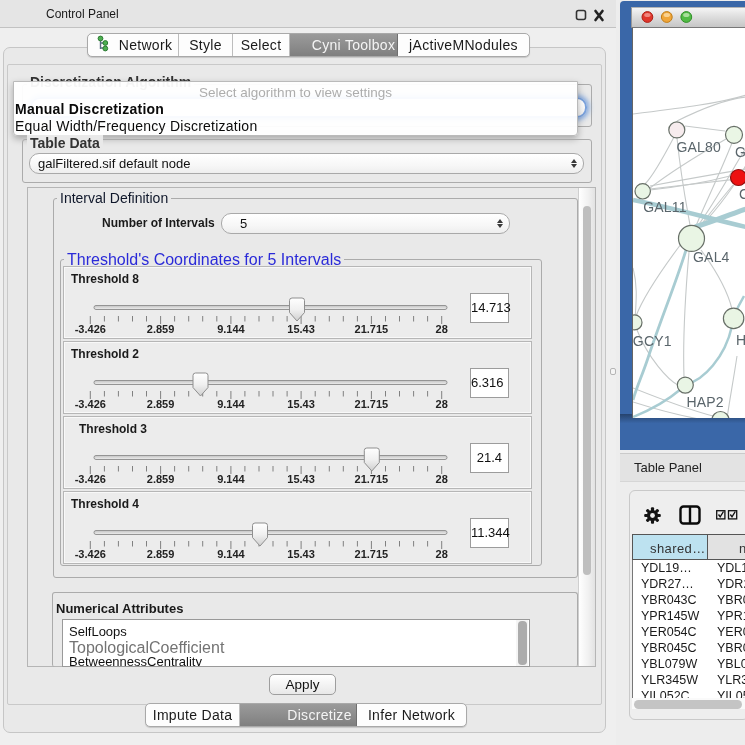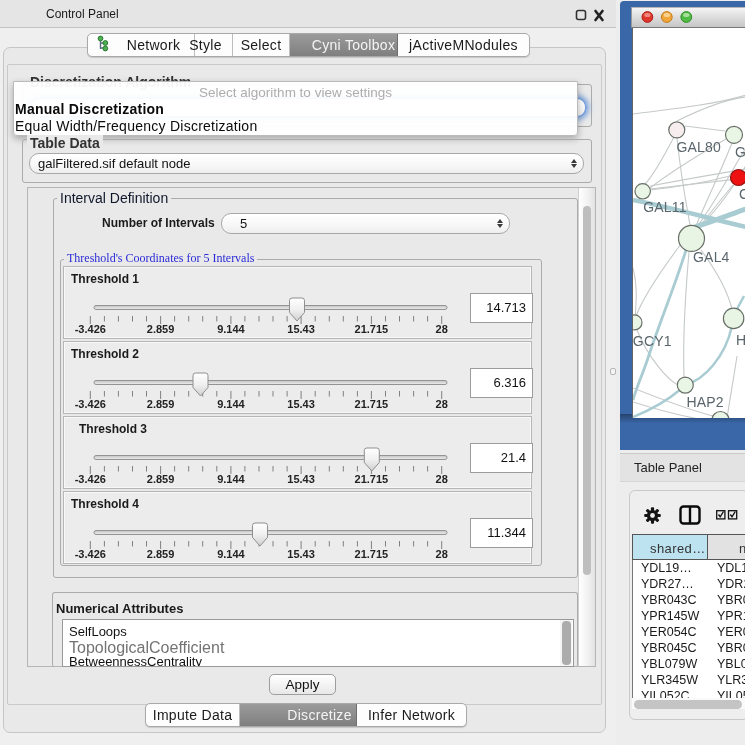--- a/index.html
+++ b/index.html
@@ -4,42 +4,42 @@
 html,body{margin:0;padding:0;}
 #page{position:relative;width:745px;height:745px;background:#EDEDED;font-family:"Liberation Sans",sans-serif;overflow:hidden;}
 .abs{position:absolute;}
 .txt{position:absolute;white-space:nowrap;color:#1a1a1a;}
 .combo{position:absolute;background:linear-gradient(#ffffff,#f7f7f7 60%,#eeeeee);border:1px solid #a9a9a9;border-radius:10px;box-sizing:border-box;}
 .combo .ctxt{position:absolute;left:10px;top:0;font-size:13px;color:#111;}
 .carr{position:absolute;width:0;height:0;border-left:3px solid transparent;border-right:3px solid transparent;}
 .group{position:absolute;border:1px solid #ababab;border-radius:3px;box-sizing:border-box;}
 .gtitle{position:absolute;background:#e9e9e9;padding:0 3px;white-space:nowrap;}
 .tpanel{position:absolute;background:#ececec;border:1px solid #b6b6b6;box-sizing:border-box;box-shadow:inset 0 0 0 1px rgba(255,255,255,0.65);}
-.vbox{position:absolute;width:63px;height:30px;background:#fff;border:1px solid #9c9c9c;box-sizing:border-box;font-size:13px;color:#111;text-align:right;line-height:28px;padding-right:6px;}
+.vbox{position:absolute;width:39px;height:30px;background:#fff;border:1px solid #9c9c9c;box-sizing:border-box;font-size:13px;color:#111;text-align:right;line-height:28px;padding-right:6px;}
 .seg{position:absolute;top:0;height:100%;font-size:14px;letter-spacing:0.3px;color:#1a1a1a;text-align:center;border-right:1px solid #bdbdbd;box-sizing:border-box;}
 .seg.dark{background:linear-gradient(#9b9b9b,#7f7f7f);color:#f4f4f4;border-right:1px solid #6f6f6f;}
 .seg.last{border-right:none;}
 </style></head>
 <body>
 <div id="page">
 
 <div class="abs" style="left:0;top:0;width:616px;height:745px;background:#efefef;"></div>
 <div class="abs" style="left:0;top:0;width:616px;height:28px;background:#e5e5e5;border-bottom:1px solid #c2c2c2;box-sizing:border-box;"></div>
 <div class="txt" style="left:10px;top:7px;font-size:12px;margin-left:36px;">Control Panel</div>
 <svg class="abs" style="left:575px;top:9px;" width="32" height="13" viewBox="0 0 32 13">
  <rect x="1.5" y="1.5" width="9" height="9" rx="2" fill="none" stroke="#333" stroke-width="1.6"></rect>
  <path d="M20.5 2 L27.5 11 M27.5 2 L20.5 11" stroke="#222" stroke-width="2.6" stroke-linecap="round"></path>
 </svg>
 
 <div class="abs" style="left:3px;top:47px;width:603px;height:686px;background:#e9e9e9;border:1px solid #c6c6c6;border-radius:7px;box-sizing:border-box;"></div>
 
 <div class="abs" style="left:7px;top:64px;width:595px;height:641px;background:#e9e9e9;border:1px solid #c9c9c9;border-radius:2px;box-sizing:border-box;"></div>
 
 <div class="abs" style="left:87px;top:33px;width:441px;height:22px;background:#fdfdfd;border:1px solid #a9a9a9;border-radius:5px;overflow:hidden;box-shadow:0 1px 1px rgba(0,0,0,0.15);">
-  <div class="seg" style="left:0;width:107px;line-height:22px;padding-left:25px;box-sizing:border-box;">Network</div>
+  <div class="seg" style="left:0;width:91px;line-height:22px;padding-left:25px;box-sizing:border-box;">Network</div>
   <div class="seg" style="left:91px;width:54px;line-height:22px;">Style</div>
   <div class="seg" style="left:145px;width:57px;line-height:22px;">Select</div>
   <div class="seg dark" style="left:202px;width:108px;line-height:22px;padding-left:20px;">Cyni Toolbox</div>
   <div class="seg last" style="left:310px;width:131px;line-height:22px;">jActiveMNodules</div>
 </div>
 <svg class="abs" style="left:96px;top:35px;" width="13" height="17" viewBox="0 0 13 17">
   <path d="M4.5 3 V14 M4.5 8 H8.5 M4.5 13 H8.5" stroke="#5a6b80" stroke-width="1.4" fill="none"></path>
   <circle cx="4.5" cy="3.5" r="2.4" fill="#4caf50" stroke="#2c7a33" stroke-width="1"></circle>
   <circle cx="9.3" cy="8" r="2.4" fill="#4caf50" stroke="#2c7a33" stroke-width="1"></circle>
   <circle cx="9.3" cy="13.5" r="2.4" fill="#4caf50" stroke="#2c7a33" stroke-width="1"></circle>
@@ -71,37 +71,37 @@
 <div class="gtitle txt" style="left:57px;top:190px;font-size:14px;color:#0f172a;">Interval Definition</div>
 
 <div class="txt" style="left:102px;top:216px;font-size:12px;font-weight:bold;">Number of Intervals</div>
 <div class="combo" style="left:221px;top:213px;width:289px;height:21px;">
   <div class="ctxt" style="left:18px;line-height:20px;">5</div>
   <div class="carr" style="right:6px;top:5px;border-bottom:4.5px solid #3a3a3a;"></div>
   <div class="carr" style="right:6px;bottom:5px;border-top:4.5px solid #3a3a3a;"></div>
 </div>
 
 <div class="group" style="left:60px;top:259px;width:482px;height:307px;"></div>
-<div class="gtitle txt" style="left:64px;top:251px;font-size:12px;color:#2a2ad8;font-family:Liberation Serif, serif;">Threshold's Coordinates for 5 Intervals</div>
+<div class="gtitle txt" style="left:64px;top:251px;font-size:16px;color:#2a2ad8;">Threshold's Coordinates for 5 Intervals</div>
 
 <svg width="0" height="0" style="position:absolute;">
       <defs>
 <linearGradient id="trk" x1="0" y1="0" x2="0" y2="1">
           <stop offset="0" stop-color="#c2c2c2"></stop>
           <stop offset="1" stop-color="#efefef"></stop>
         </linearGradient>
 <linearGradient id="thm" x1="0" y1="0" x2="0" y2="1">
           <stop offset="0" stop-color="#ffffff"></stop>
           <stop offset="0.5" stop-color="#f0f0f0"></stop>
           <stop offset="1" stop-color="#cfcfcf"></stop>
         </linearGradient>
 </defs>
     </svg>
 <div class="tpanel" style="left:63px;top:266px;width:469px;height:73px;"></div>
-<div class="txt" style="left:71px;top:272px;font-size:12px;font-weight:bold;">Threshold 1</div>
+<div class="txt" style="left:71px;top:272px;font-size:12px;font-weight:bold;">Threshold 8</div>
 <svg class="abs" style="left:63px;top:266px;" width="469" height="73" viewBox="0 0 469 73">
       <rect x="31" y="39.5" width="353" height="4" rx="2" fill="url(#trk)" stroke="#949494" stroke-width="1"></rect>
       <path d="M27.3 50 V58 M41.4 50 V55.5 M55.4 50 V55.5 M69.5 50 V55.5 M83.5 50 V55.5 M97.6 50 V58 M111.6 50 V55.5 M125.7 50 V55.5 M139.7 50 V55.5 M153.8 50 V55.5 M167.9 50 V58 M181.9 50 V55.5 M196.0 50 V55.5 M210.0 50 V55.5 M224.1 50 V55.5 M238.1 50 V58 M252.2 50 V55.5 M266.3 50 V55.5 M280.3 50 V55.5 M294.4 50 V55.5 M308.4 50 V58 M322.5 50 V55.5 M336.5 50 V55.5 M350.6 50 V55.5 M364.6 50 V55.5 M378.7 50 V58" stroke="#808080" stroke-width="1" fill="none"></path>
       <text x="27.3" y="67" font-size="11" text-anchor="middle" fill="#222" font-weight="bold" font-family="Liberation Sans, sans-serif">-3.426</text>
       <text x="97.6" y="67" font-size="11" text-anchor="middle" fill="#222" font-weight="bold" font-family="Liberation Sans, sans-serif">2.859</text>
       <text x="167.9" y="67" font-size="11" text-anchor="middle" fill="#222" font-weight="bold" font-family="Liberation Sans, sans-serif">9.144</text>
       <text x="238.1" y="67" font-size="11" text-anchor="middle" fill="#222" font-weight="bold" font-family="Liberation Sans, sans-serif">15.43</text>
       <text x="308.4" y="67" font-size="11" text-anchor="middle" fill="#222" font-weight="bold" font-family="Liberation Sans, sans-serif">21.715</text>
       <text x="378.7" y="67" font-size="11" text-anchor="middle" fill="#222" font-weight="bold" font-family="Liberation Sans, sans-serif">28</text>
       <g transform="translate(234.0,43.5)">
@@ -153,21 +153,21 @@
       <text x="308.4" y="67" font-size="11" text-anchor="middle" fill="#222" font-weight="bold" font-family="Liberation Sans, sans-serif">21.715</text>
       <text x="378.7" y="67" font-size="11" text-anchor="middle" fill="#222" font-weight="bold" font-family="Liberation Sans, sans-serif">28</text>
       <g transform="translate(197.0,43.5)">
         <path d="M-7.5,-9 a2.5,2.5 0 0 1 2.5,-2.5 h10 a2.5,2.5 0 0 1 2.5,2.5 v12 l-7.5,8.5 l-7.5,-8.5 Z" fill="url(#thm)" stroke="#8f8f8f" stroke-width="1"></path>
       </g>
     </svg>
 <div class="vbox" style="left:470px;top:518px;">11.344</div>
 
 <div class="group" style="left:52px;top:592px;width:526px;height:75px;border-bottom:none;"></div>
 <div class="txt" style="left:56px;top:601px;font-size:13px;font-weight:bold;">Numerical Attributes</div>
-<div class="abs" style="left:62px;top:619px;width:512px;height:48px;background:#fff;border:1px solid #999;box-sizing:border-box;overflow:hidden;">
+<div class="abs" style="left:62px;top:619px;width:468px;height:48px;background:#fff;border:1px solid #999;box-sizing:border-box;overflow:hidden;">
   <div class="txt" style="left:6px;top:4px;font-size:13px;color:#111;">SelfLoops</div>
   <div class="txt" style="left:6px;top:19px;font-size:16px;color:#737373;">TopologicalCoefficient</div>
   <div class="txt" style="left:6px;top:34px;font-size:13px;color:#111;">BetweennessCentrality</div>
   <div class="abs" style="right:1px;top:0;width:12px;height:46px;background:#f5f5f5;"></div>
   <div class="abs" style="right:2px;top:1px;width:9px;height:44px;background:#acacac;border-radius:4px;"></div>
 </div>
 
 <div class="abs" style="left:269px;top:674px;width:67px;height:21px;background:linear-gradient(#ffffff,#e8e8e8);border:1px solid #9e9e9e;border-radius:5px;box-sizing:border-box;text-align:center;font-size:13.5px;line-height:19px;color:#111;">Apply</div>
 
 <div class="abs" style="left:145px;top:703px;width:320px;height:22px;background:#fdfdfd;border:1px solid #a9a9a9;border-radius:5px;overflow:hidden;box-shadow:0 1px 1px rgba(0,0,0,0.15);">

